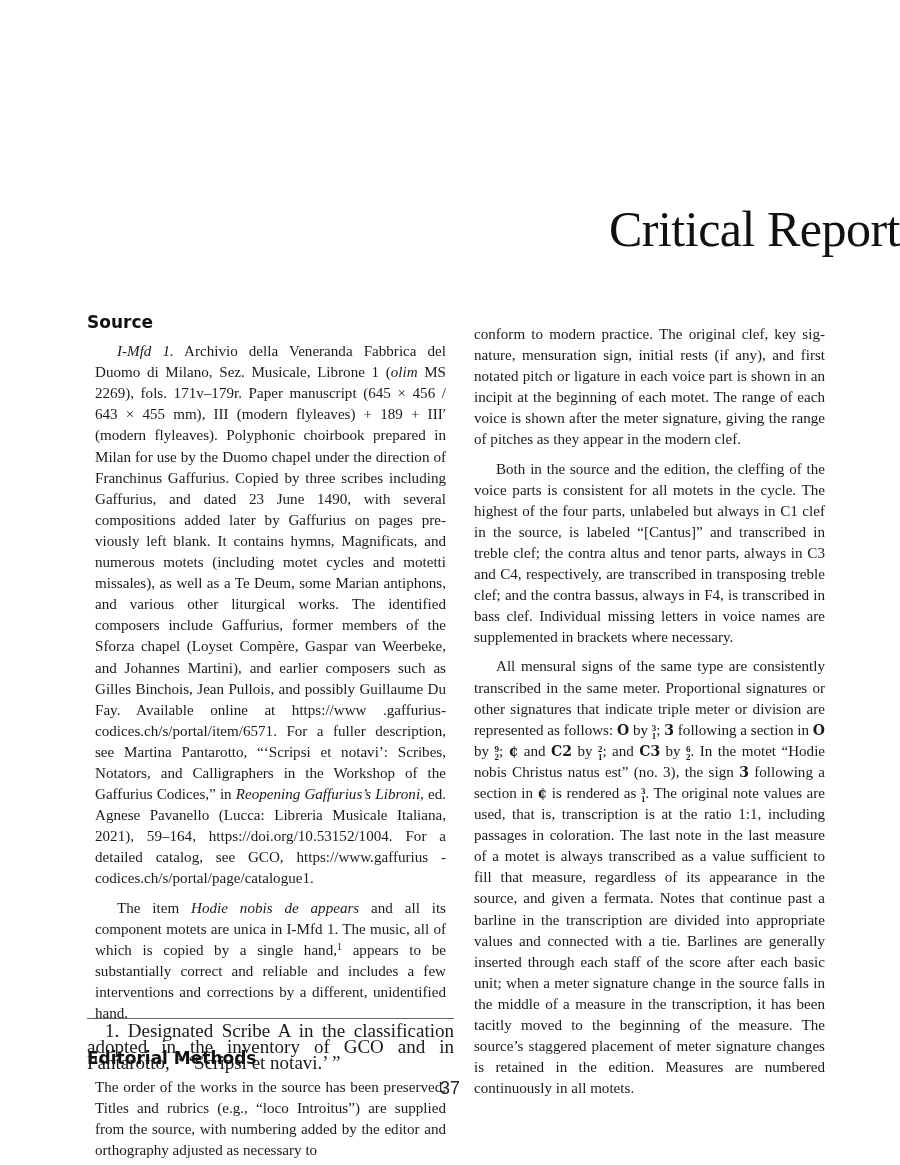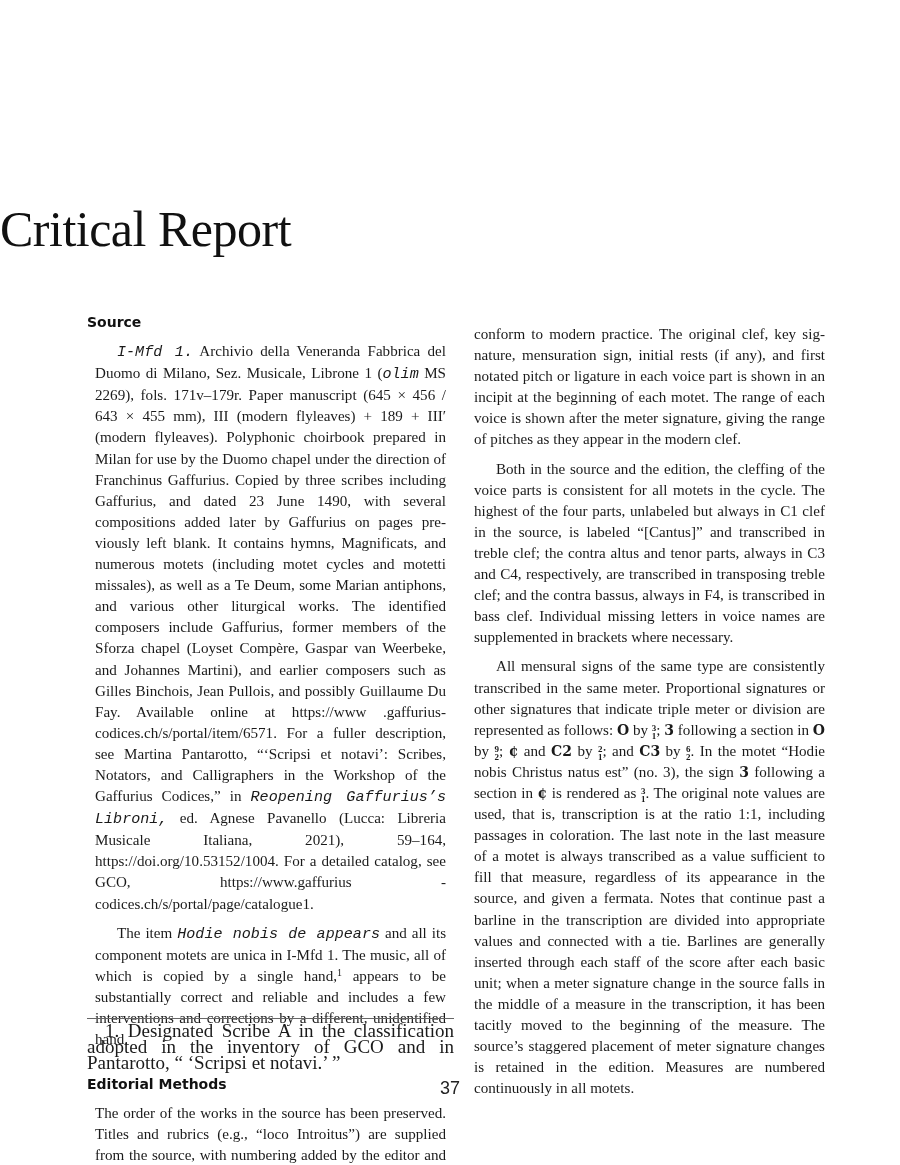--- a/index.html
+++ b/index.html
@@ -1,39 +1,39 @@
 <!DOCTYPE html>
 <html><head>
 <meta charset="utf-8">
 <style>
   html, body { margin: 0; padding: 0; background: #ffffff; }
   body {
     width: 900px; height: 1165px; position: relative; overflow: hidden;
     font-family: "Liberation Serif", "DejaVu Serif", serif; color: #1a1a1a;
   }
   .page-title {
-    position: absolute; top: 200px; left: 0; width: 900px; text-align: left;
+    position: absolute; top: 200px; left: 0; width: 900px; text-align: right;
     font-size: 50px; font-weight: normal; letter-spacing: -0.5px; margin: 0;
     color: #111;
   }
   .col {
     position: absolute; top: 312px; width: 367px;
     font-size: 15.1px; line-height: 21.1px; text-align: justify;
     hyphens: manual;
   }
   .col-left { left: 87px; }
   .col-right { left: 466px; top: 316px; }
   h2.section-heading {
     font-family: "DejaVu Sans", "Liberation Sans", sans-serif;
-    font-weight: bold; font-size: 14px; margin: 0 0 6px 0; color: #111;
+    font-weight: bold; font-size: 17px; margin: 0 0 6px 0; color: #111;
   }
   p { margin: 8px; text-indent: 22px; }
   p.noindent { text-indent: 0; }
   .sec-editorial { margin-top: 24px; }
-  em { font-style: italic; font-family: Liberation Mono, monospace; }
+  em { font-style: italic; }
   sup { font-size: 10px; line-height: 0; vertical-align: 5px; }
   .footnote-rule {
     position: absolute; left: 87px; top: 1018px; width: 367px; height: 0;
     border-top: 1px solid #666;
   }
   .footnote {
     position: absolute; left: 87px; top: 1023px; width: 367px;
     font-size: 19px; line-height: 16px; text-align: justify; text-indent: 18px;
   }
   .page-number {

